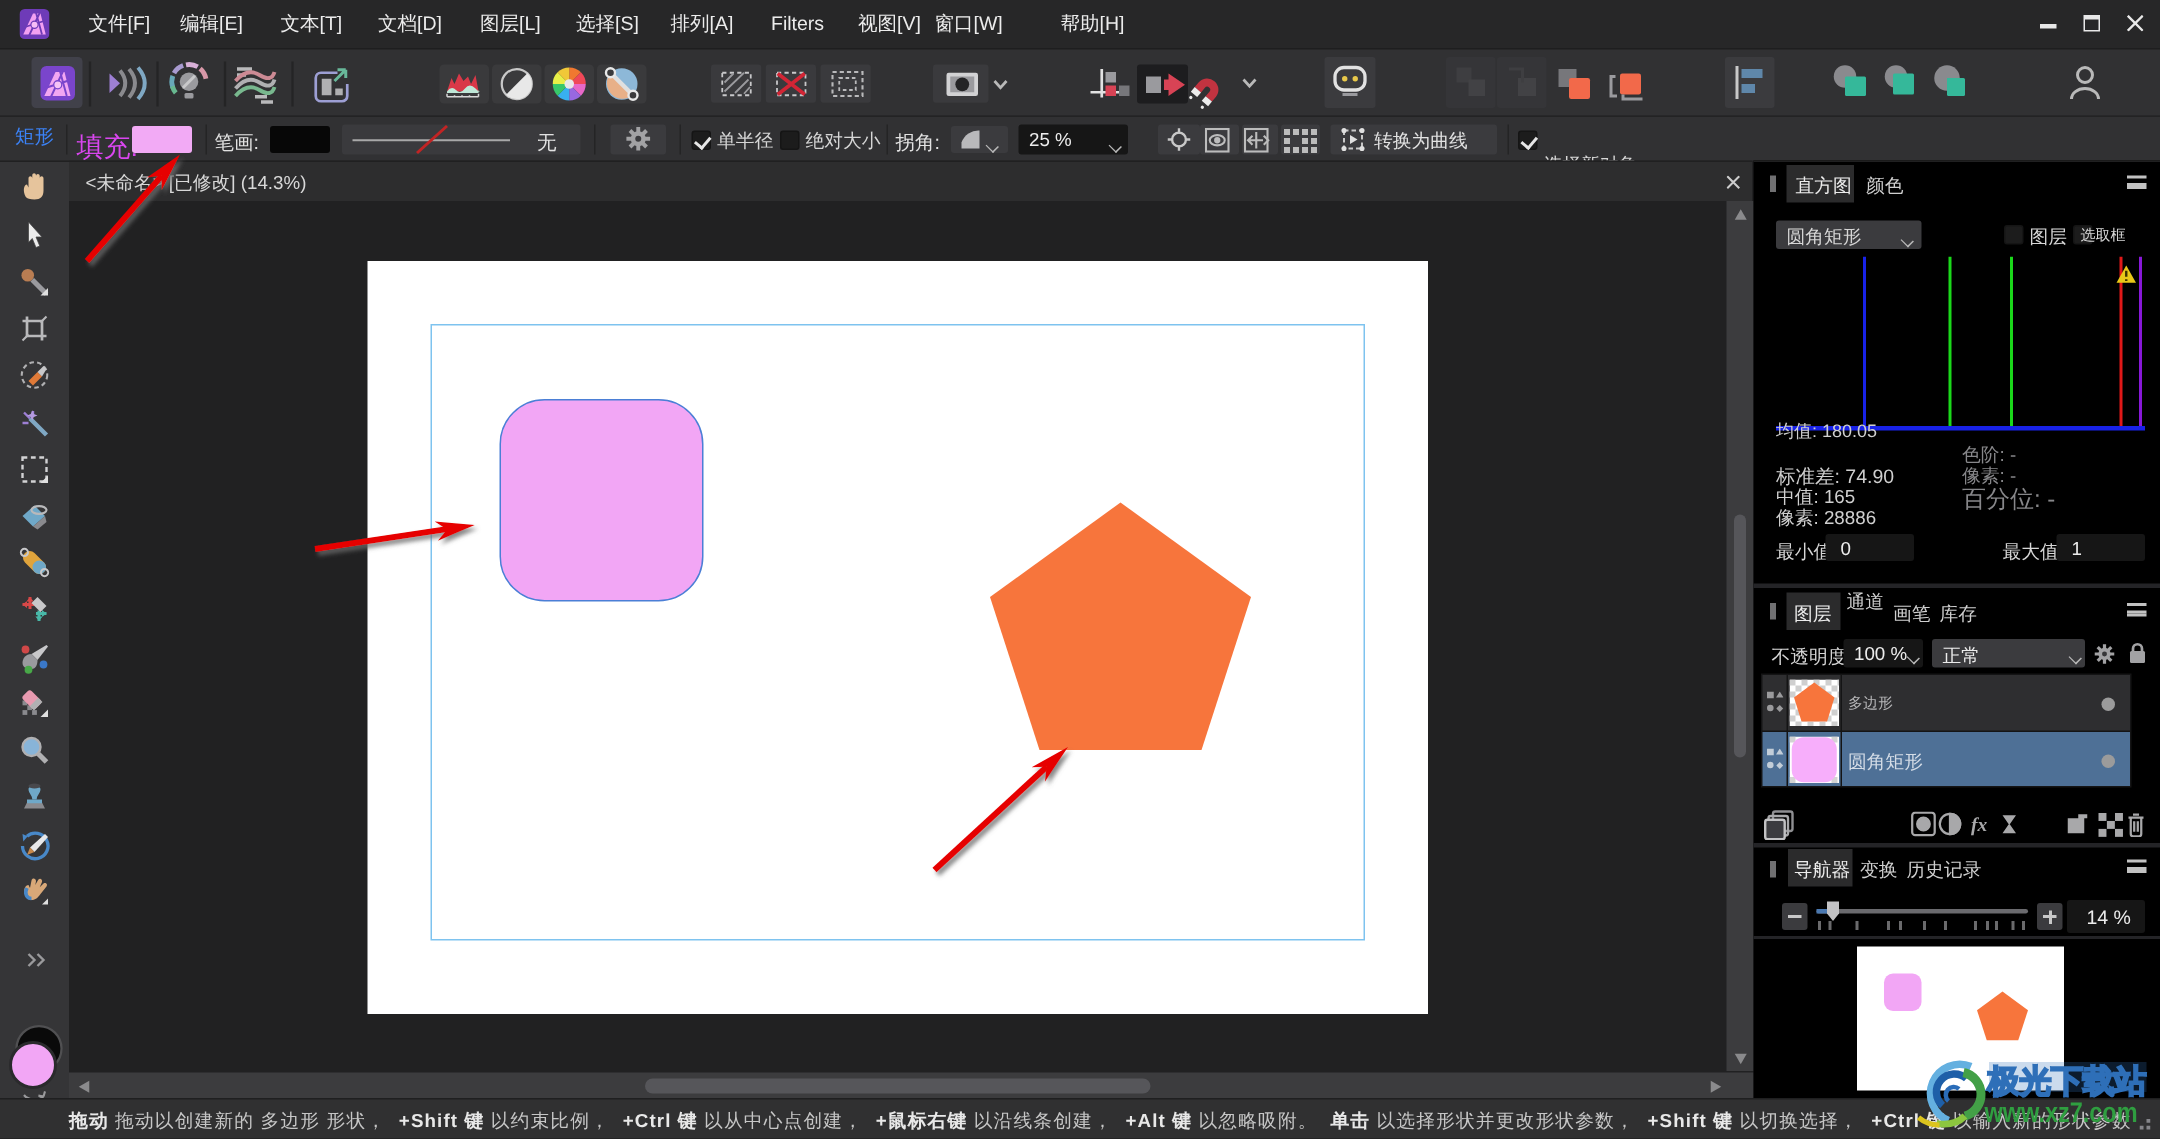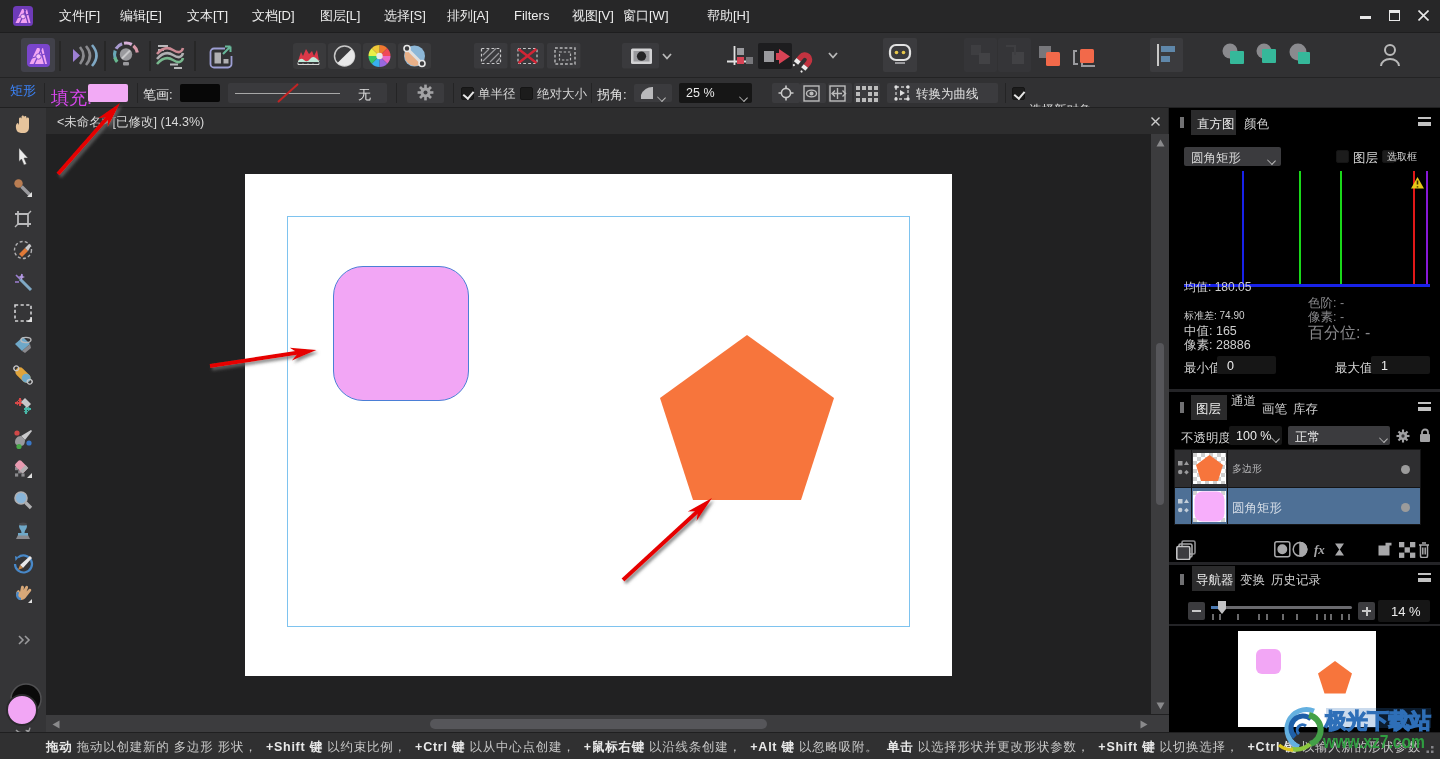--- a/index.html
+++ b/index.html
@@ -435,21 +435,21 @@
       <line x1="116" y1="0" x2="116" y2="114" stroke="#1ad81a" stroke-width="2"></line>
       <line x1="157" y1="0" x2="157" y2="114" stroke="#1ad81a" stroke-width="2"></line>
       <line x1="230" y1="0" x2="230" y2="114" stroke="#e01818" stroke-width="2"></line>
       <line x1="243" y1="0" x2="243" y2="114" stroke="#8818d8" stroke-width="2"></line>
       <rect x="0" y="113" width="246" height="3" fill="#1822e8"></rect>
       <path d="M233.5 6 L240 17.5 L227 17.5 Z" fill="#e8c818"></path>
       <path d="M233.5 9.5 L233.5 13.5 M233.5 15.2 L233.5 16.4" stroke="#3a3200" stroke-width="1.6"></path>
     </svg>
     <div class="abs cjk" style="left:15px;top:171px;font-size:12px;color:#cfcfcf">均值: 180.05</div>
     <div class="abs cjk" style="left:139px;top:187px;font-size:12.5px;color:#87878a">色阶: -</div>
-    <div class="abs cjk" style="left:15px;top:201px;font-size:10px;color:#cfcfcf">标准差: 74.90</div>
+    <div class="abs cjk" style="left:15px;top:201px;font-size:13px;color:#cfcfcf">标准差: 74.90</div>
     <div class="abs cjk" style="left:139px;top:201px;font-size:12.5px;color:#87878a">像素: -</div>
     <div class="abs cjk" style="left:15px;top:215px;font-size:12.5px;color:#cfcfcf">中值: 165</div>
     <div class="abs cjk" style="left:139px;top:215px;font-size:16px;color:#87878a">百分位: -</div>
     <div class="abs cjk" style="left:15px;top:229px;font-size:12.5px;color:#cfcfcf">像素: 28886</div>
     <div class="abs cjk" style="left:15px;top:252px;font-size:12.5px">最小值:</div>
     <div class="blackin" style="left:48px;top:248px;width:59px;height:18px"></div>
     <div class="abs" style="left:58px;top:251px;font-size:12.5px;color:#ececec">0</div>
     <div class="abs cjk" style="left:166px;top:252px;font-size:12.5px">最大值:</div>
     <div class="blackin" style="left:202px;top:248px;width:59px;height:18px"></div>
     <div class="abs" style="left:212px;top:251px;font-size:12.5px;color:#ececec">1</div>

